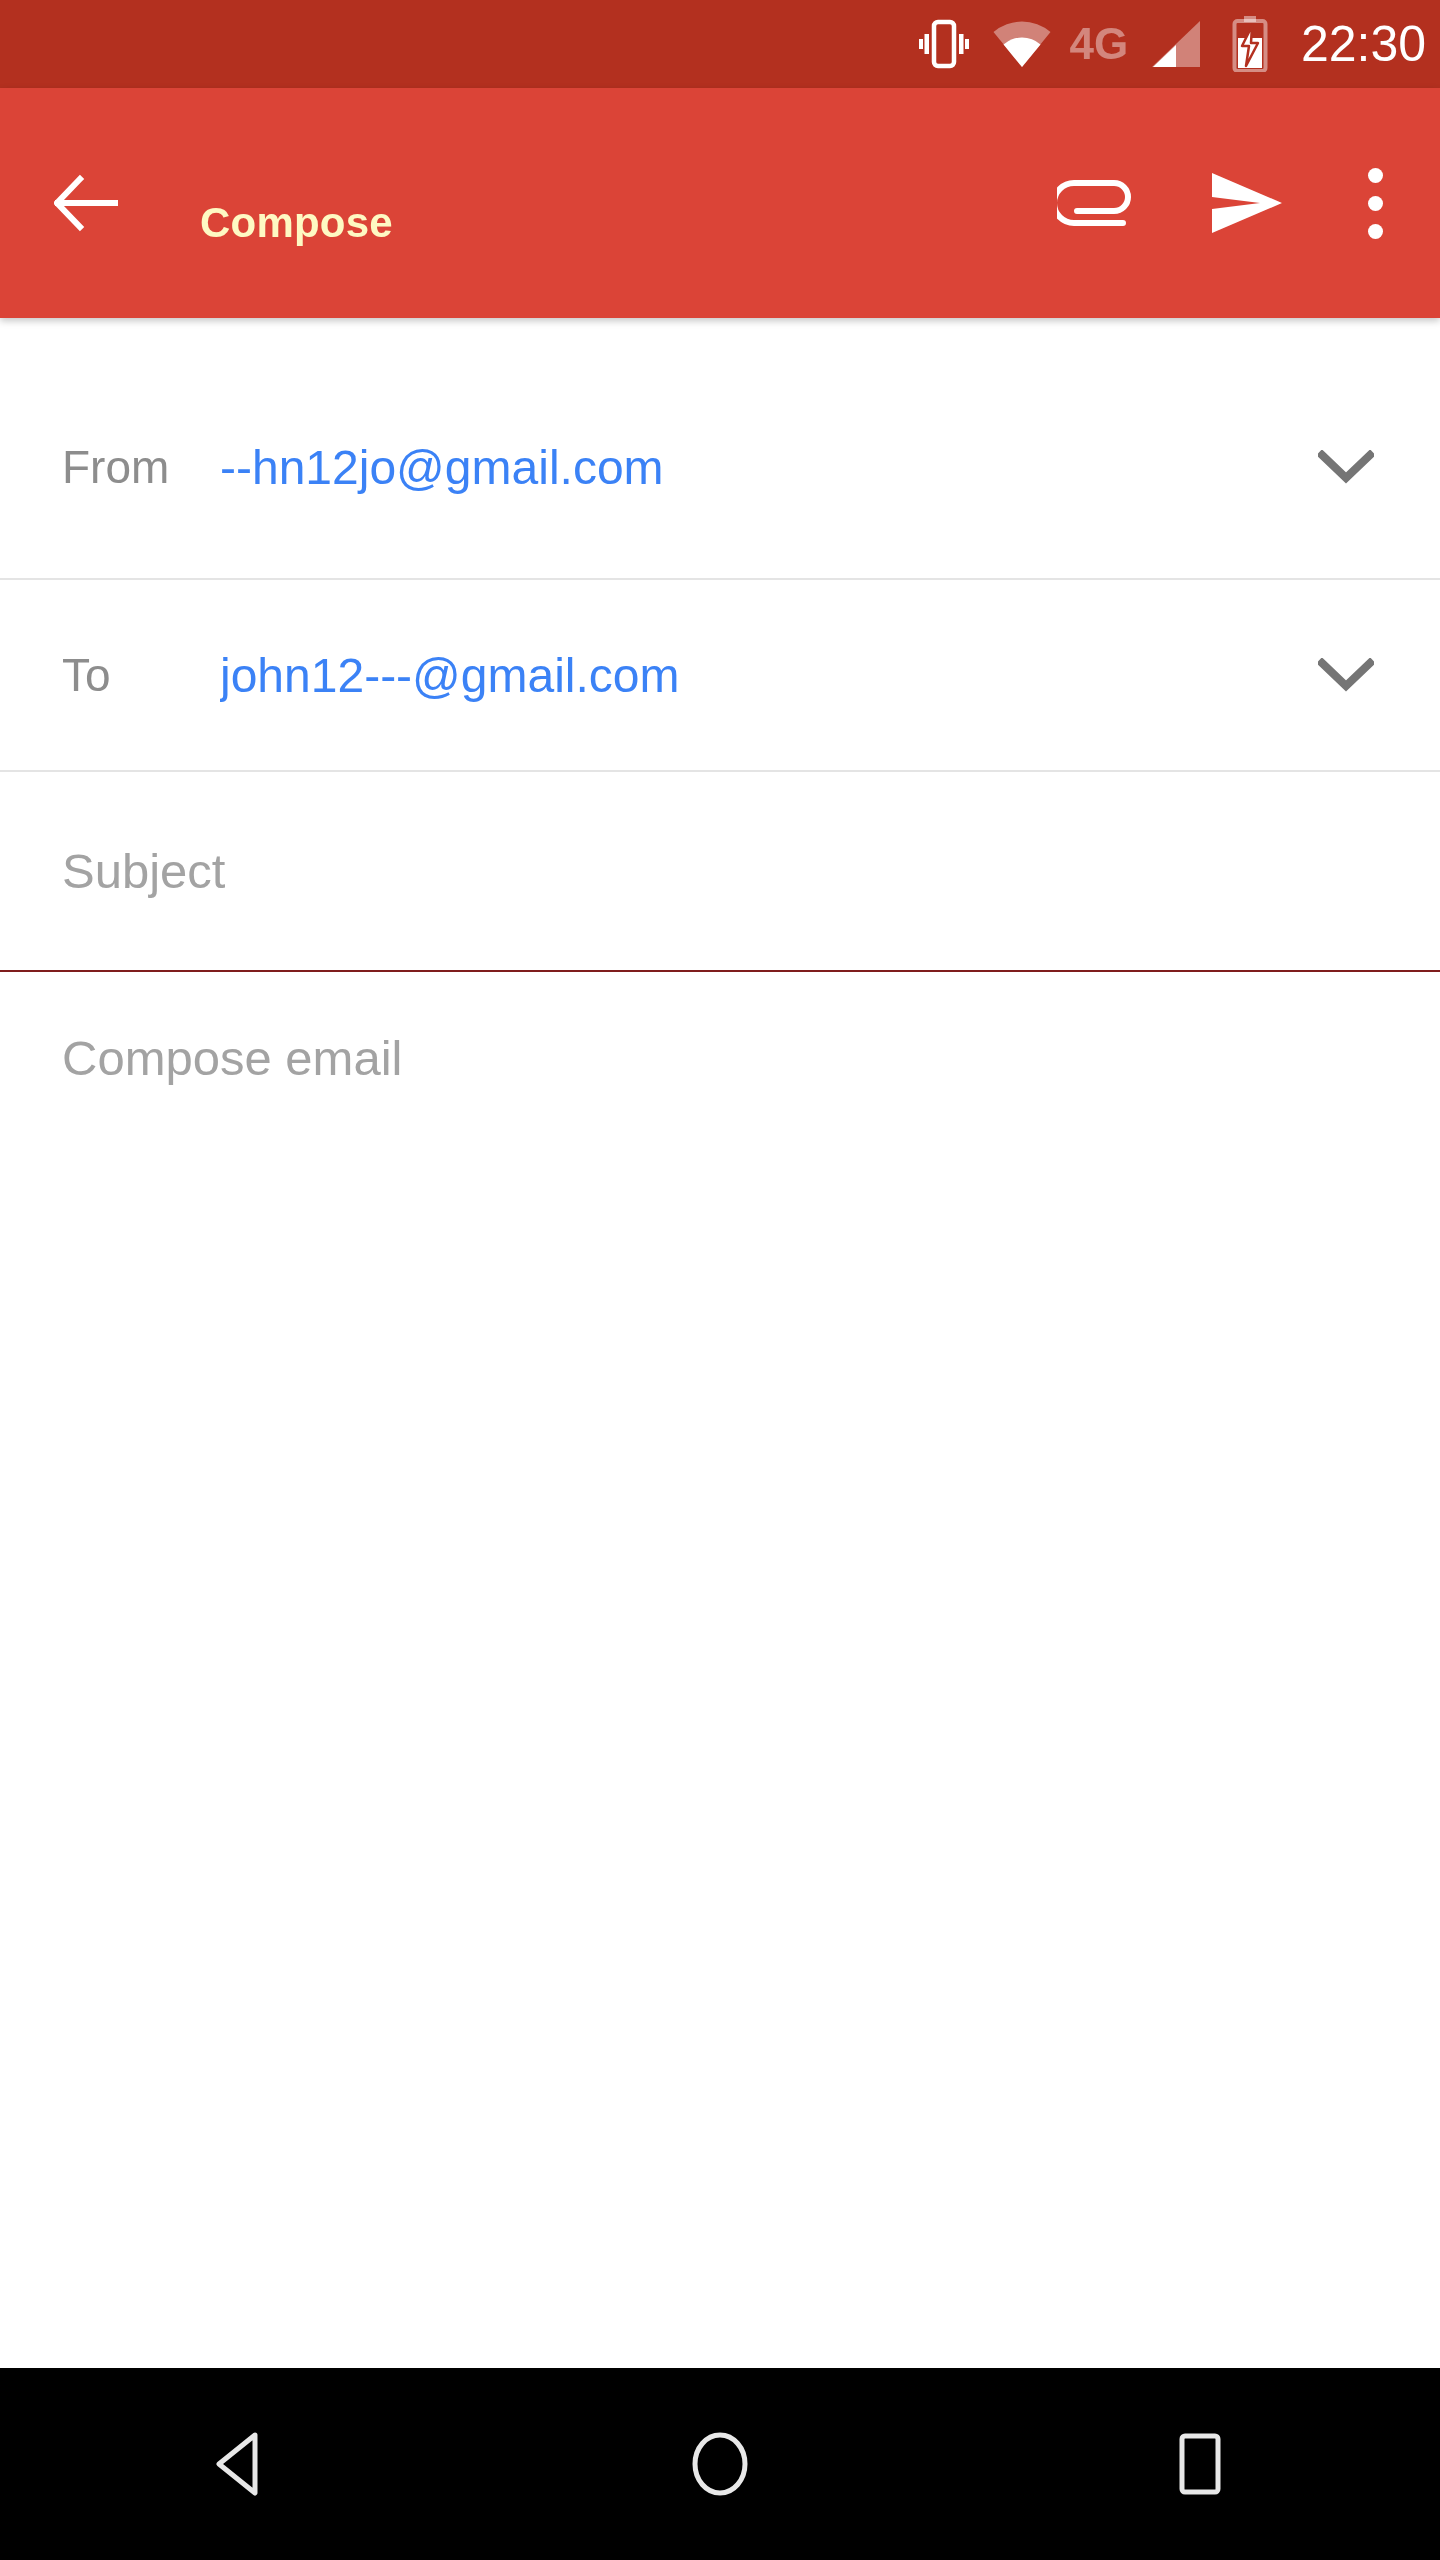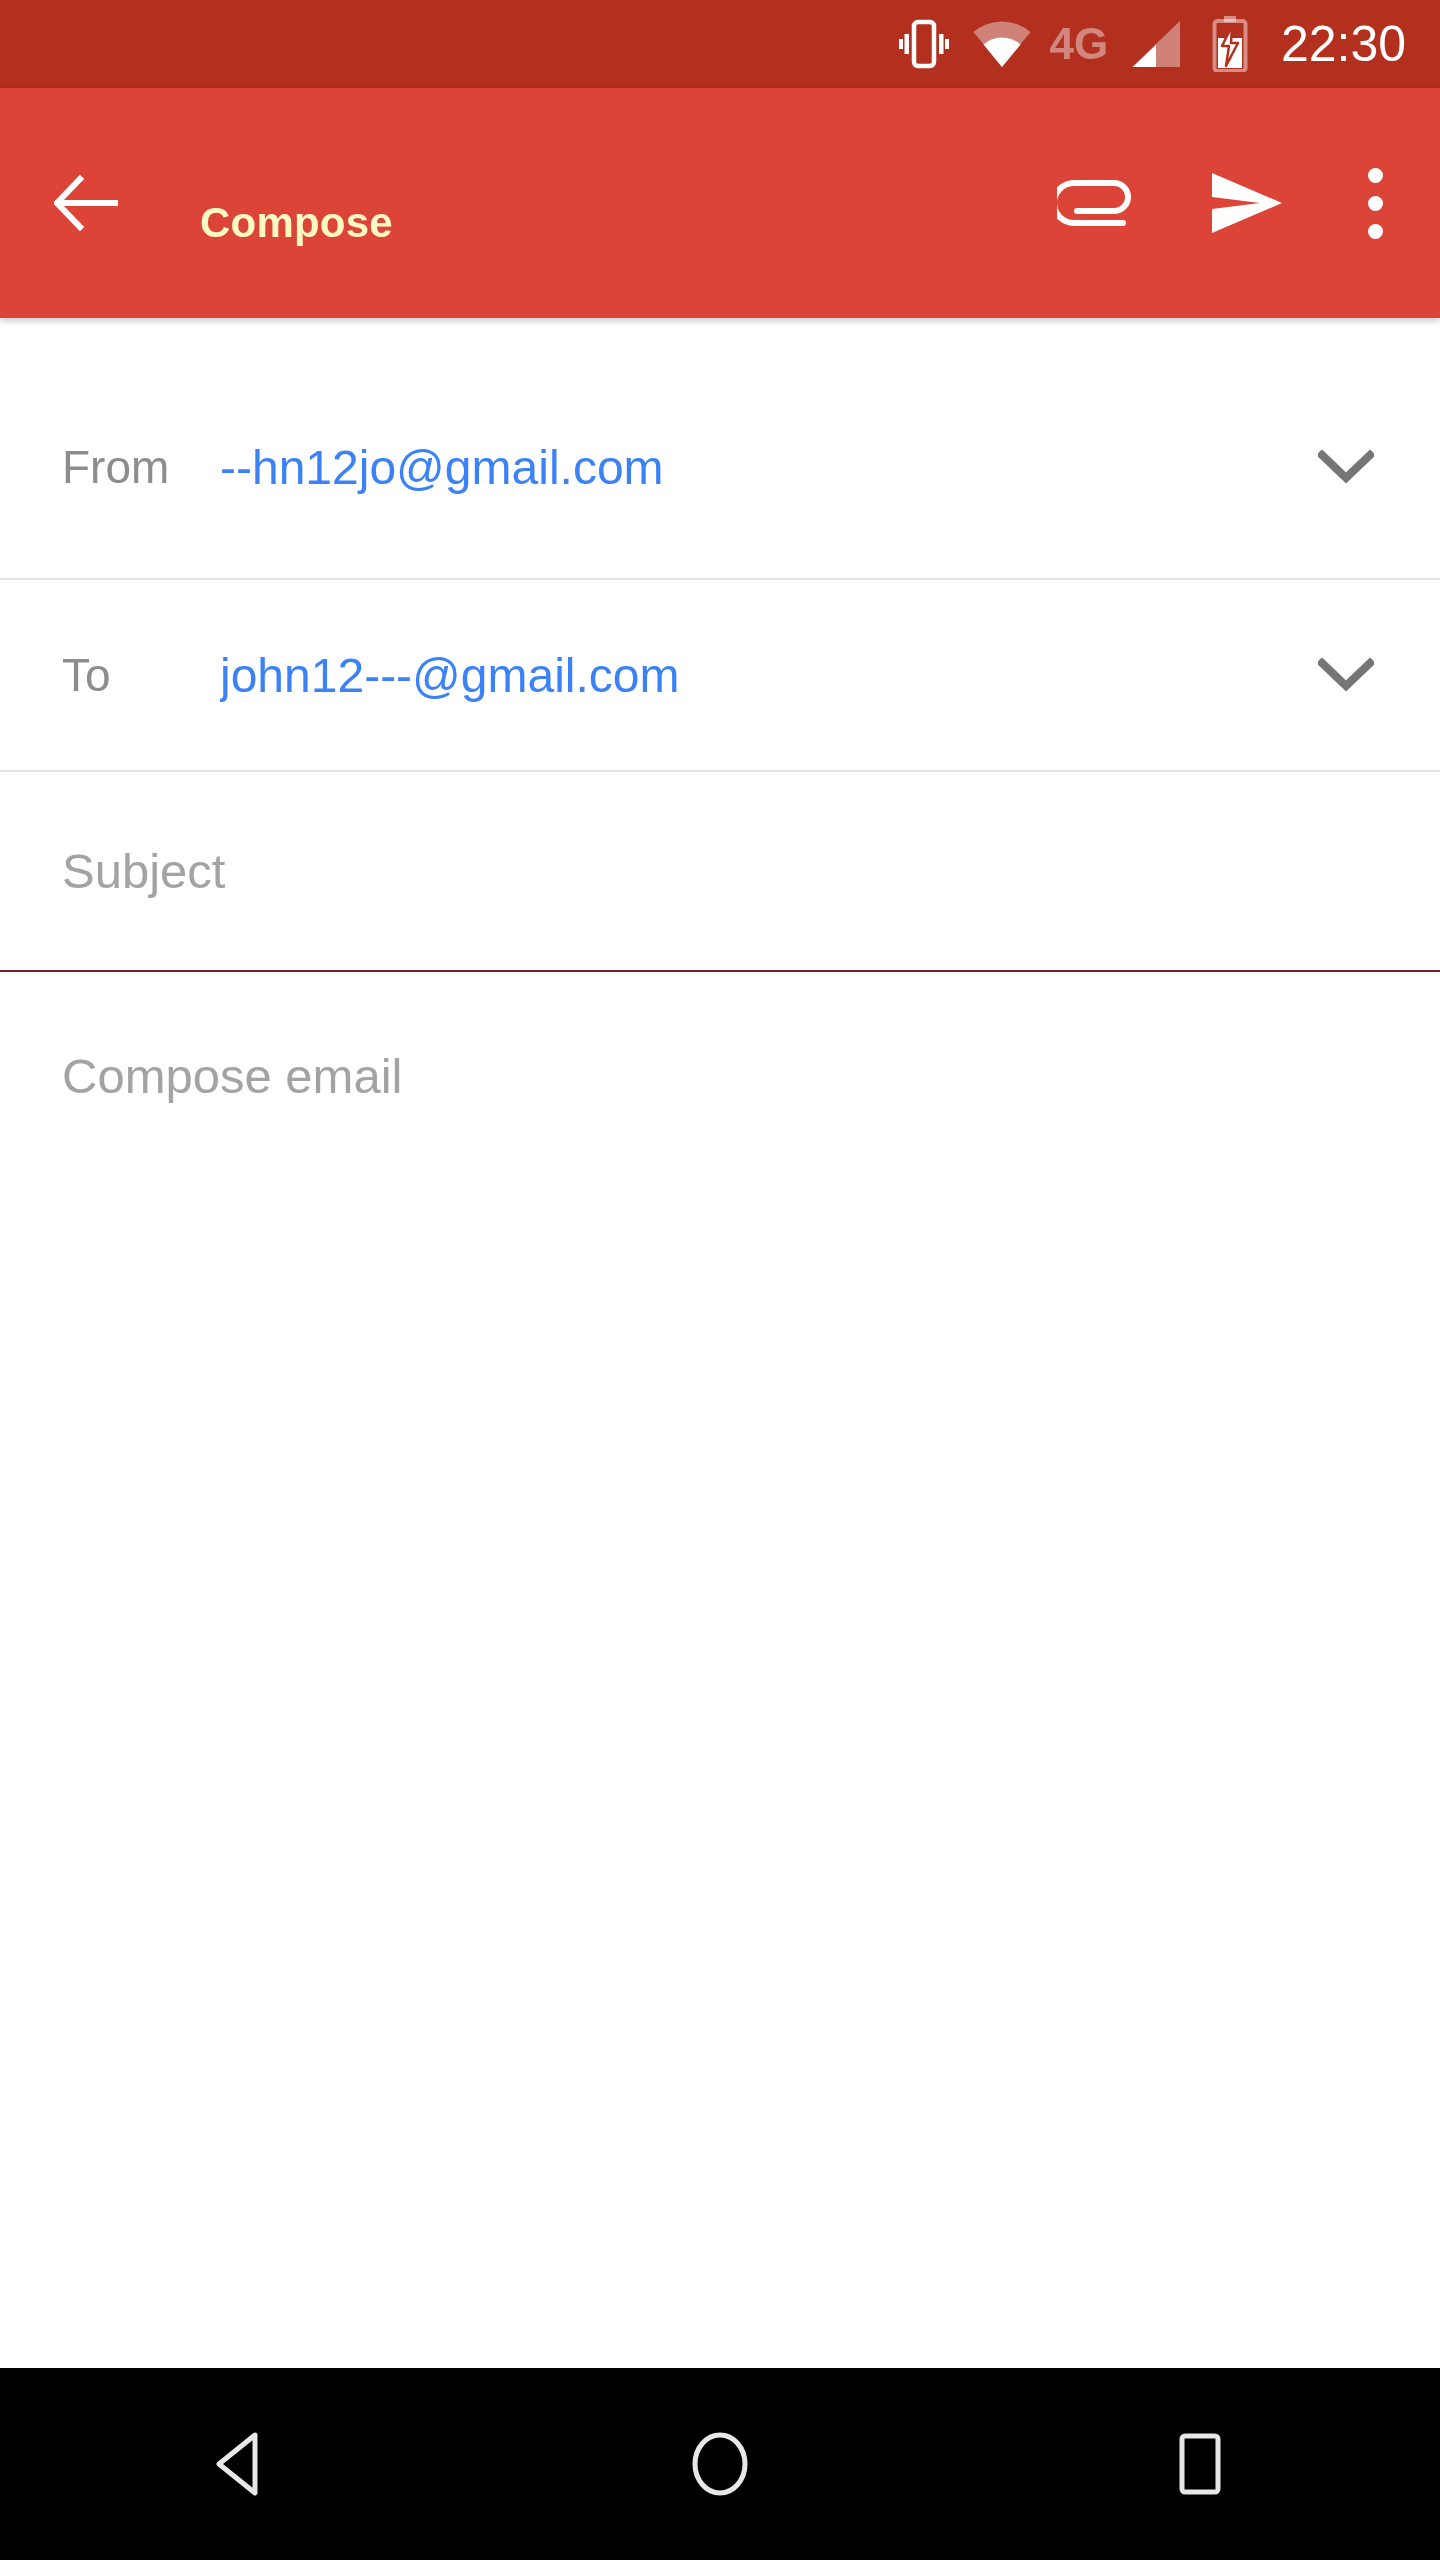--- a/index.html
+++ b/index.html
@@ -23,21 +23,21 @@
     flex-direction: column;
   }
 
   
   .status-bar {
     height: 88px;
     background: #b3301f;
     display: flex;
     align-items: center;
     justify-content: flex-end;
-    padding-right: 34px;
+    padding-right: 14px;
     box-sizing: border-box;
     flex: 0 0 auto;
   }
   .status-icons {
     display: flex;
     align-items: center;
     gap: 0px;
   }
   .sb-icon {
     display: flex;
@@ -172,21 +172,21 @@
   .placeholder-text {
     color: #a3a3a3;
     font-size: 49px;
     font-weight: 400;
     margin-left: 62px;
     white-space: nowrap;
   }
   .body-area {
     flex: 1 1 auto;
     background: #ffffff;
-    padding-top: 76px;
+    padding-top: 58px;
     box-sizing: border-box;
     min-height: 0;
   }
 
   
   .nav-bar {
     height: 192px;
     background: #000000;
     display: flex;
     align-items: center;

